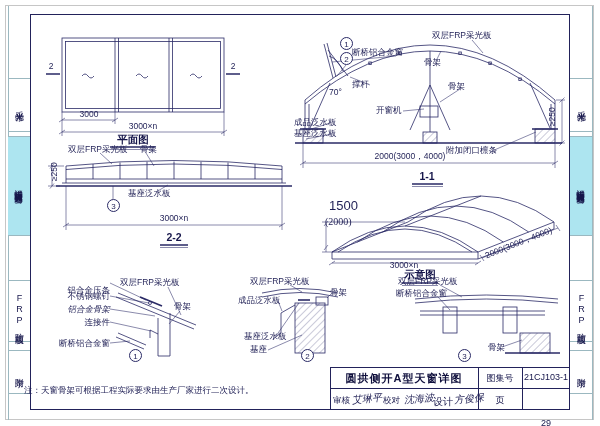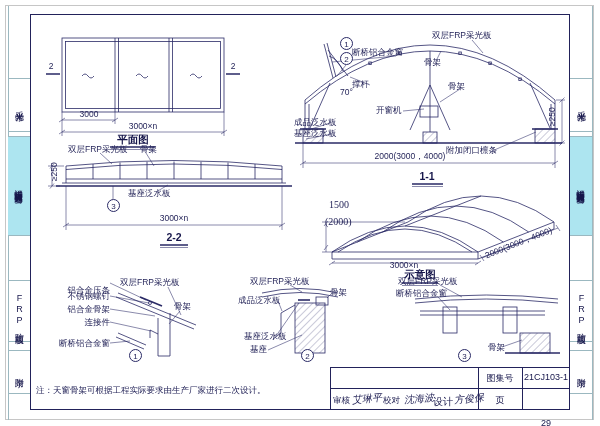--- a/index.html
+++ b/index.html
@@ -187,73 +187,74 @@
   <div class="lbl c" style="left:228px;top:62px;width:10px;">2</div>
   <div class="lbl c" style="left:72px;top:110px;width:34px;">3000</div>
   <div class="lbl c" style="left:121px;top:122px;width:44px;">3000×n</div>
   <div class="lbl c dtitle" style="left:103px;top:134px;width:60px;">平面图</div>
 
   <div class="lbl" style="left:432px;top:31px;">双层FRP采光板</div>
   <div class="lbl" style="left:352px;top:48px;">断桥铝合金窗</div>
   <div class="lbl" style="left:424px;top:58px;">骨架</div>
   <div class="lbl" style="left:352px;top:80px;">撑杆</div>
   <div class="lbl" style="left:448px;top:82px;">骨架</div>
-  <div class="lbl" style="left:340px;top:88px;">70°</div>
+  <div class="lbl" style="left:329px;top:88px;">70°</div>
   <div class="lbl" style="left:376px;top:106px;">开窗机</div>
   <div class="lbl" style="left:294px;top:118px;">成品泛水板</div>
   <div class="lbl" style="left:294px;top:129px;">基座泛水板</div>
   <div class="lbl" style="left:446px;top:146px;">附加闭口檩条</div>
   <div class="lbl c" style="left:365px;top:152px;width:90px;">2000(3000，4000)</div>
   <div class="lbl c rot90" style="left:538px;top:112px;width:30px;">≥250</div>
   <div class="lbl c dtitle" style="left:409px;top:171px;width:36px;">1-1</div>
   <div class="bubble" style="left:340px;top:37px;">1</div>
   <div class="bubble" style="left:340px;top:52px;">2</div>
 
   <div class="lbl" style="left:68px;top:145px;">双层FRP采光板</div>
   <div class="lbl" style="left:140px;top:145px;">骨架</div>
   <div class="lbl" style="left:128px;top:189px;">基座泛水板</div>
   <div class="lbl c rot90" style="left:40px;top:167px;width:30px;">≥250</div>
   <div class="lbl c" style="left:152px;top:214px;width:44px;">3000×n</div>
   <div class="lbl c dtitle" style="left:156px;top:232px;width:36px;">2-2</div>
   <div class="bubble" style="left:107px;top:199px;">3</div>
 
-  <div class="lbl" style="left:329px;top:199px;font-size:10px;font-family:Liberation Serif, serif;">1500</div>
+  <div class="lbl" style="left:329px;top:199px;font-size:13px;">1500</div>
   <div class="lbl" style="left:325px;top:216px;font-size:10px;font-family:Liberation Serif, serif;">(2000)</div>
   <div class="lbl" style="left:484px;top:252px;transform:rotate(-21.5deg);transform-origin:left top;">2000(3000，4000)</div>
   <div class="lbl c" style="left:382px;top:261px;width:44px;">3000×n</div>
   <div class="lbl c dtitle" style="left:392px;top:269px;width:56px;">示意图</div>
 
   <div class="lbl r" style="left:58px;top:286px;width:52px;">铝合金压条</div>
   <div class="lbl r" style="left:58px;top:292px;width:52px;">不锈钢螺钉</div>
-  <div class="lbl r" style="left:58px;top:305px;width:52px;">铝合金骨架</div>
+  <div class="lbl r" style="left:58px;top:305px;width:52px;font-style:italic;">铝合金骨架</div>
   <div class="lbl r" style="left:58px;top:318px;width:52px;">连接件</div>
   <div class="lbl r" style="left:48px;top:339px;width:62px;">断桥铝合金窗</div>
   <div class="lbl" style="left:120px;top:278px;">双层FRP采光板</div>
   <div class="lbl" style="left:174px;top:302px;">骨架</div>
   <div class="bubble" style="left:129px;top:349px;">1</div>
 
   <div class="lbl" style="left:250px;top:277px;">双层FRP采光板</div>
   <div class="lbl" style="left:330px;top:288px;">骨架</div>
   <div class="lbl" style="left:238px;top:296px;">成品泛水板</div>
   <div class="lbl" style="left:244px;top:332px;">基座泛水板</div>
   <div class="lbl" style="left:250px;top:345px;">基座</div>
   <div class="bubble" style="left:301px;top:349px;">2</div>
 
   <div class="lbl" style="left:398px;top:277px;">双层FRP采光板</div>
   <div class="lbl" style="left:396px;top:289px;">断桥铝合金窗</div>
   <div class="lbl" style="left:488px;top:343px;">骨架</div>
   <div class="bubble" style="left:458px;top:349px;">3</div>
 
-  <div class="note" style="left:36px;top:385px;">注：天窗骨架可根据工程实际要求由生产厂家进行二次设计。</div>
+  <div class="note" style="left:24px;top:385px;">注：天窗骨架可根据工程实际要求由生产厂家进行二次设计。</div>
 
   <div class="tb-box"></div>
   <div class="tb-line" style="left:330px;top:388px;width:240px;height:1px;"></div>
   <div class="tb-line" style="left:478px;top:367px;width:1px;height:43px;"></div>
   <div class="tb-line" style="left:522px;top:367px;width:1px;height:43px;"></div>
 
+  <div class="tb-title" style="left:334px;top:371px;width:140px;">圆拱侧开A型天窗详图</div>
   <div class="tb-text c" style="left:479px;top:372px;width:42px;text-align:center;">图集号</div>
   <div class="tb-text c" style="left:523px;top:372px;width:46px;text-align:center;">21CJ103-1</div>
   <div class="tb-text c" style="left:479px;top:394px;width:42px;text-align:center;">页</div>
   <div class="tb-text c" style="left:523px;top:388px;width:46px;text-align:center;margin-top:30px;">29</div>
 
   <div class="tb-text" style="left:333px;top:395px;font-size:8.5px;">审核</div>
   <div class="sig" style="left:352px;top:392px;">艾琳平</div>
   <div class="tb-text" style="left:383px;top:395px;font-size:8.5px;">校对</div>
   <div class="sig" style="left:404px;top:392px;">沈海波</div>
   <div class="tb-text" style="left:433px;top:395px;font-size:10px;">设计</div>

